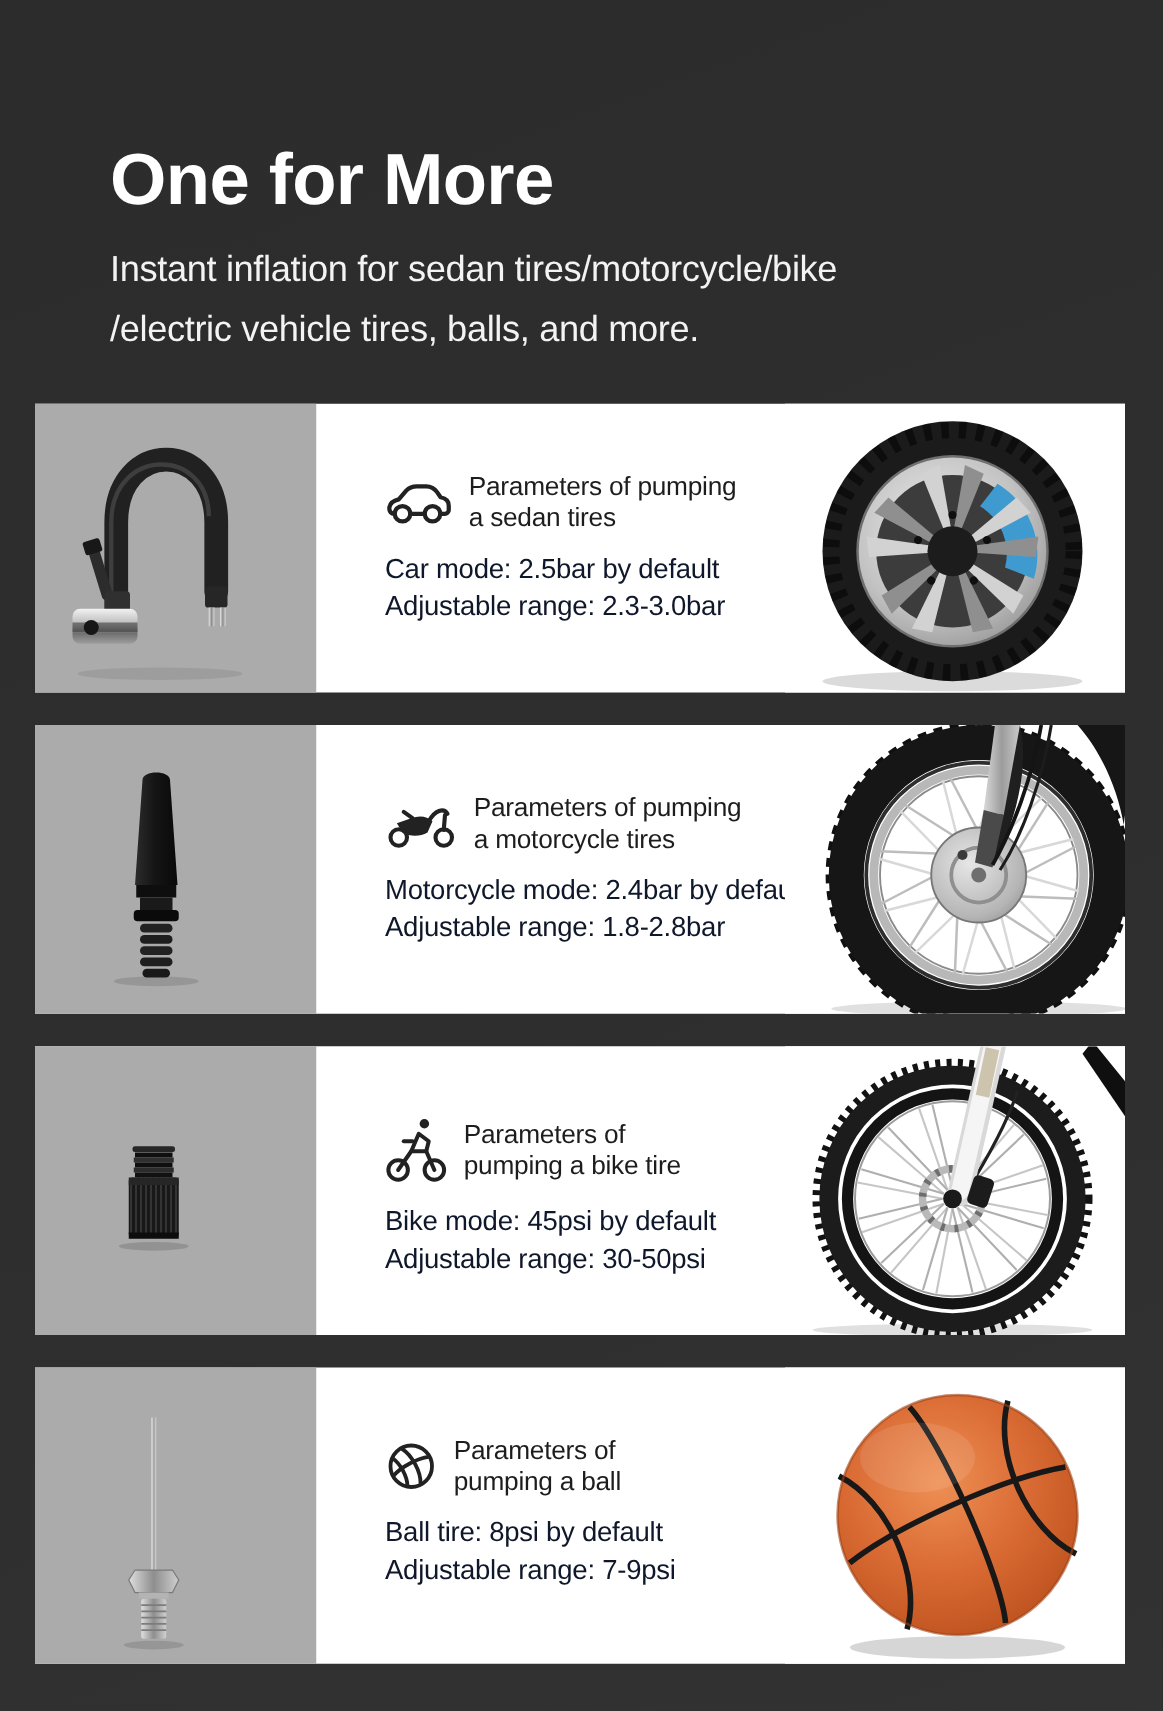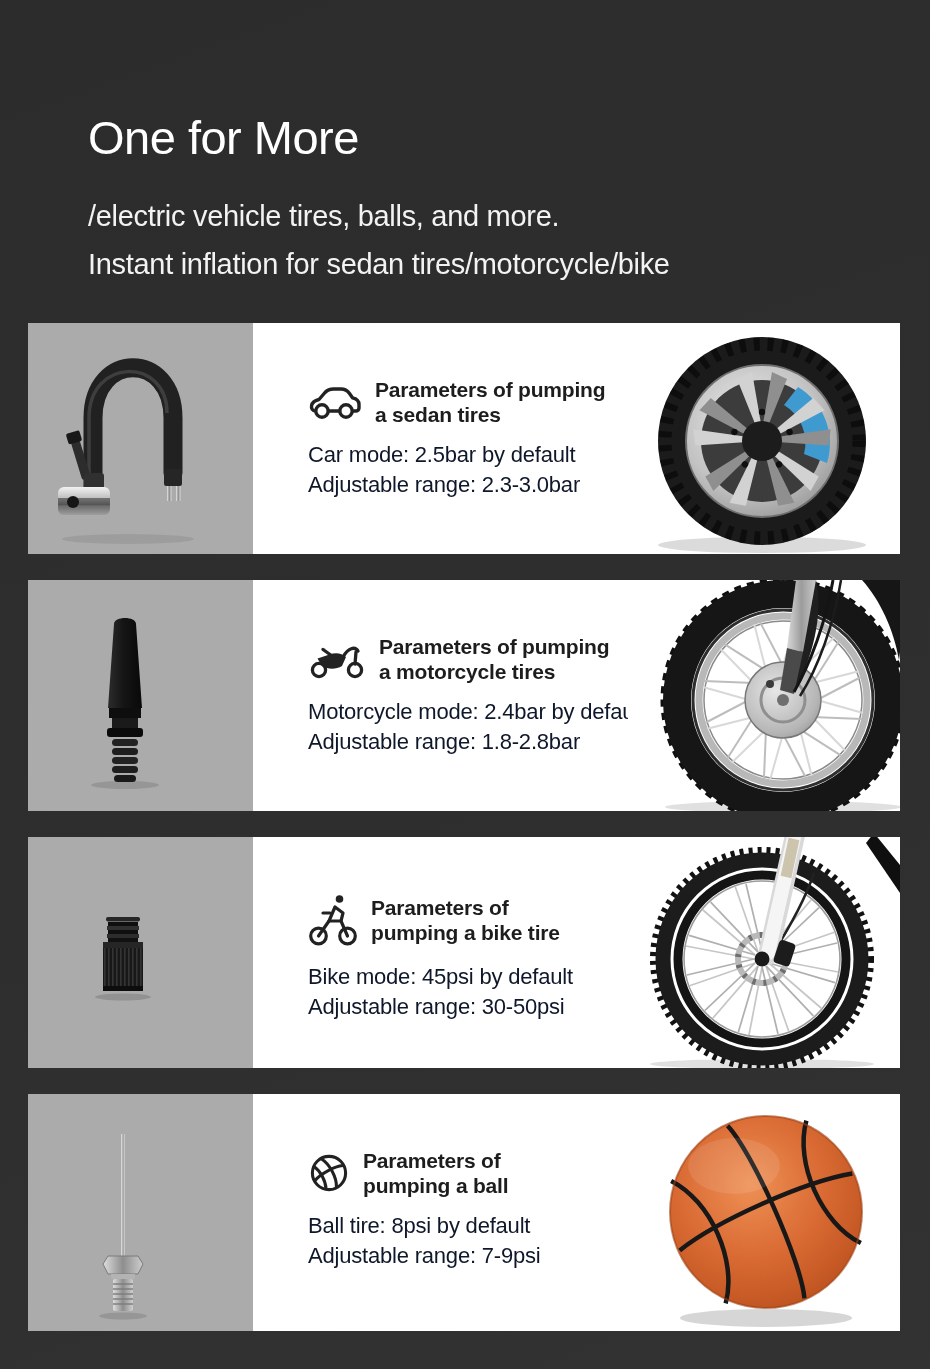--- a/index.html
+++ b/index.html
@@ -1,45 +1,45 @@
 <!DOCTYPE html>
 <html><head>
 <meta charset="utf-8">
 <style>
   html,body{margin:0;padding:0;background:#2e2e2e;}
   .page{position:relative;width:930px;height:1369px;overflow:hidden;
         background:linear-gradient(160deg,#2c2c2c 0%,#2e2e2e 55%,#323232 100%);
         font-family:"Liberation Sans",sans-serif;}
-  .page-title{position:absolute;left:88px;top:110px;font-size:47px;font-weight:normal;
+  .page-title{position:absolute;left:88px;top:110px;font-size:58px;font-weight:bold;
         color:#ffffff;letter-spacing:-0.5px;}
   .page-subtitle{position:absolute;left:88px;top:192px;font-size:29px;font-weight:400;
         color:#f3f3f3;line-height:48px;letter-spacing:-0.3px;}
   .card{position:absolute;left:28px;width:872px;background:#ffffff;}
   .card-1{top:323px;height:231px;}
   .card-2{top:580px;height:231px;}
   .card-3{top:837px;height:231px;}
   .card-4{top:1094px;height:237px;}
   .panel{position:absolute;left:0;top:0;width:225px;height:100%;background:#ababab;}
   .photo{position:absolute;right:0;top:0;width:272px;height:100%;overflow:hidden;background:#ffffff;}
   .photo svg{display:block;}
   .content{position:absolute;left:280px;top:54px;width:360px;}
   .head{display:flex;align-items:center;}
   .head .glyph{flex:0 0 auto;margin-right:13px;}
-  .titles{font-size:21px;font-weight:bold;color:#1d1d1d;line-height:25px;letter-spacing:-0.2px;}
+  .titles{font-size:21px;font-weight:normal;color:#1d1d1d;line-height:25px;letter-spacing:-0.2px;}
   .lines{margin-top:13px;font-size:22px;color:#0f172a;line-height:30px;letter-spacing:-0.2px;}
 </style>
 </head>
 <body>
 
 <div class="page">
 
   <div class="page-title">One for More</div>
   <div class="page-subtitle">
+    <div>Instant inflation for sedan tires/motorcycle/bike</div>
     <div>/electric vehicle tires, balls, and more.</div>
-    <div>Instant inflation for sedan tires/motorcycle/bike</div>
   </div>
 
   <div class="card card-1">
     <div class="panel">
       <svg width="225" height="231" viewBox="0 0 225 231">
         <defs>
           <linearGradient id="hbody" x1="0" y1="0" x2="0" y2="1">
             <stop offset="0" stop-color="#f2f2f2"></stop>
               <stop offset=".45" stop-color="#b9b9b9"></stop>
             <stop offset=".7" stop-color="#6f6f6f"></stop>

